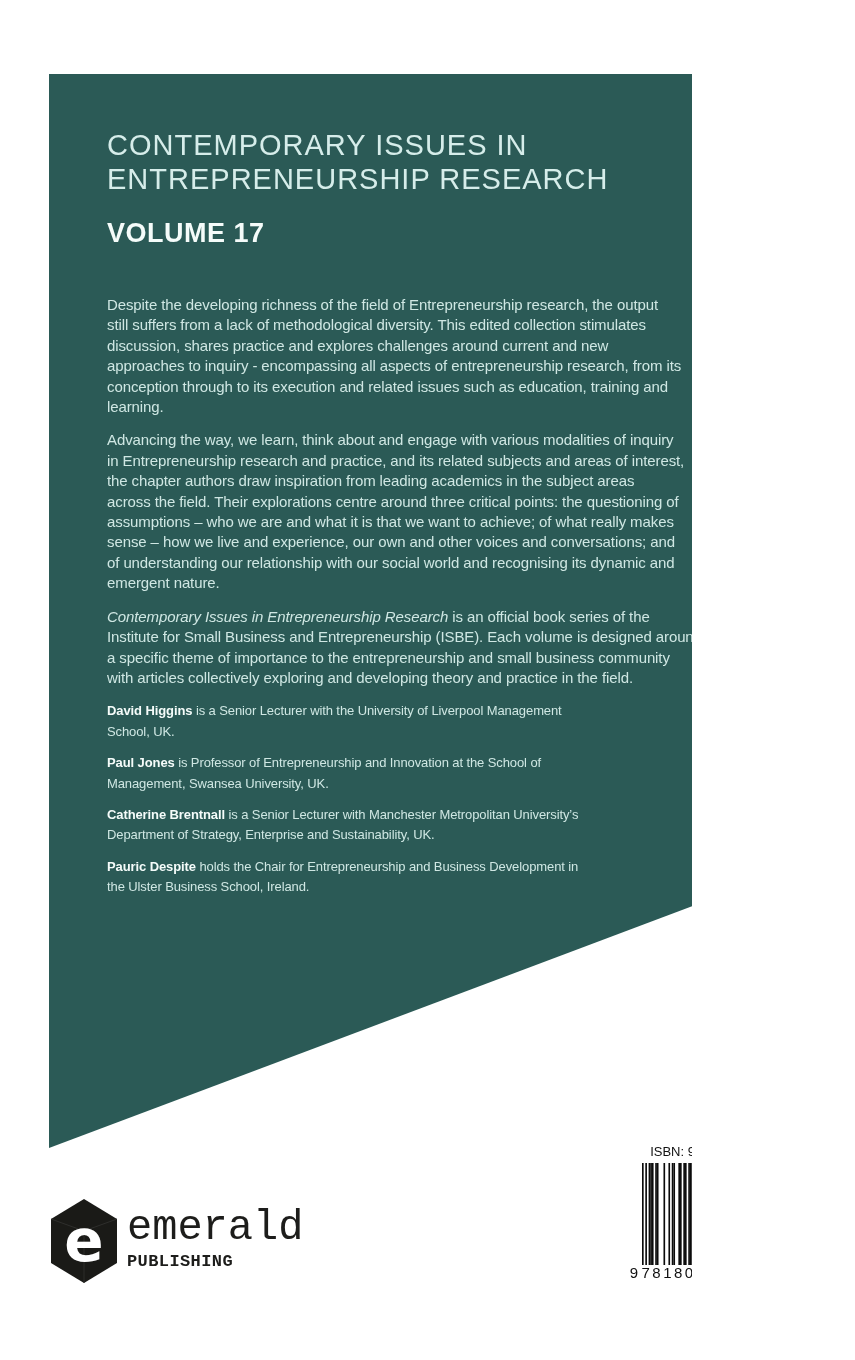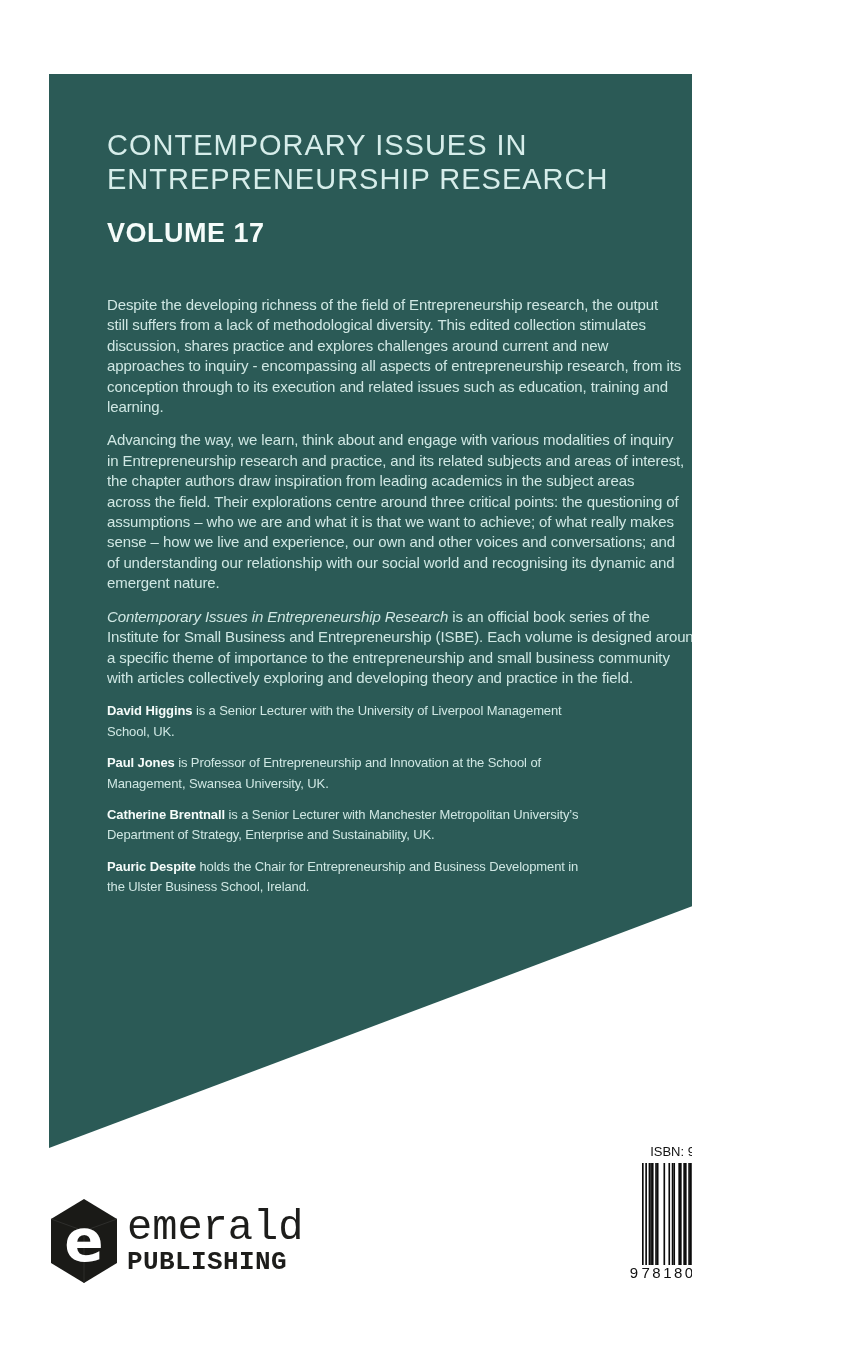--- a/index.html
+++ b/index.html
@@ -64,21 +64,21 @@
     left:49px;top:1198px;
     display:flex;align-items:center;
   }
   .logo .cube{display:block;}
   .logo .words{margin-left:8px;display:flex;flex-direction:column;font-family:Liberation Mono, monospace;}
   .logo .word-top{
     font-size:42px;line-height:40px;font-weight:400;
     color:var(--ink,#1d1d1b);letter-spacing:0;
   }
   .logo .word-bottom{
-    font-size:26px;line-height:26px;font-weight:700;
+    font-size:17px;line-height:26px;font-weight:700;
     color:var(--ink,#1d1d1b);letter-spacing:.4px;margin-top:1px;
   }
   
   .barcode-block{
     position:absolute;
     left:628px;top:1144px;
     width:180px;height:146px;
     color:#111;
   }
   .isbn-label{

